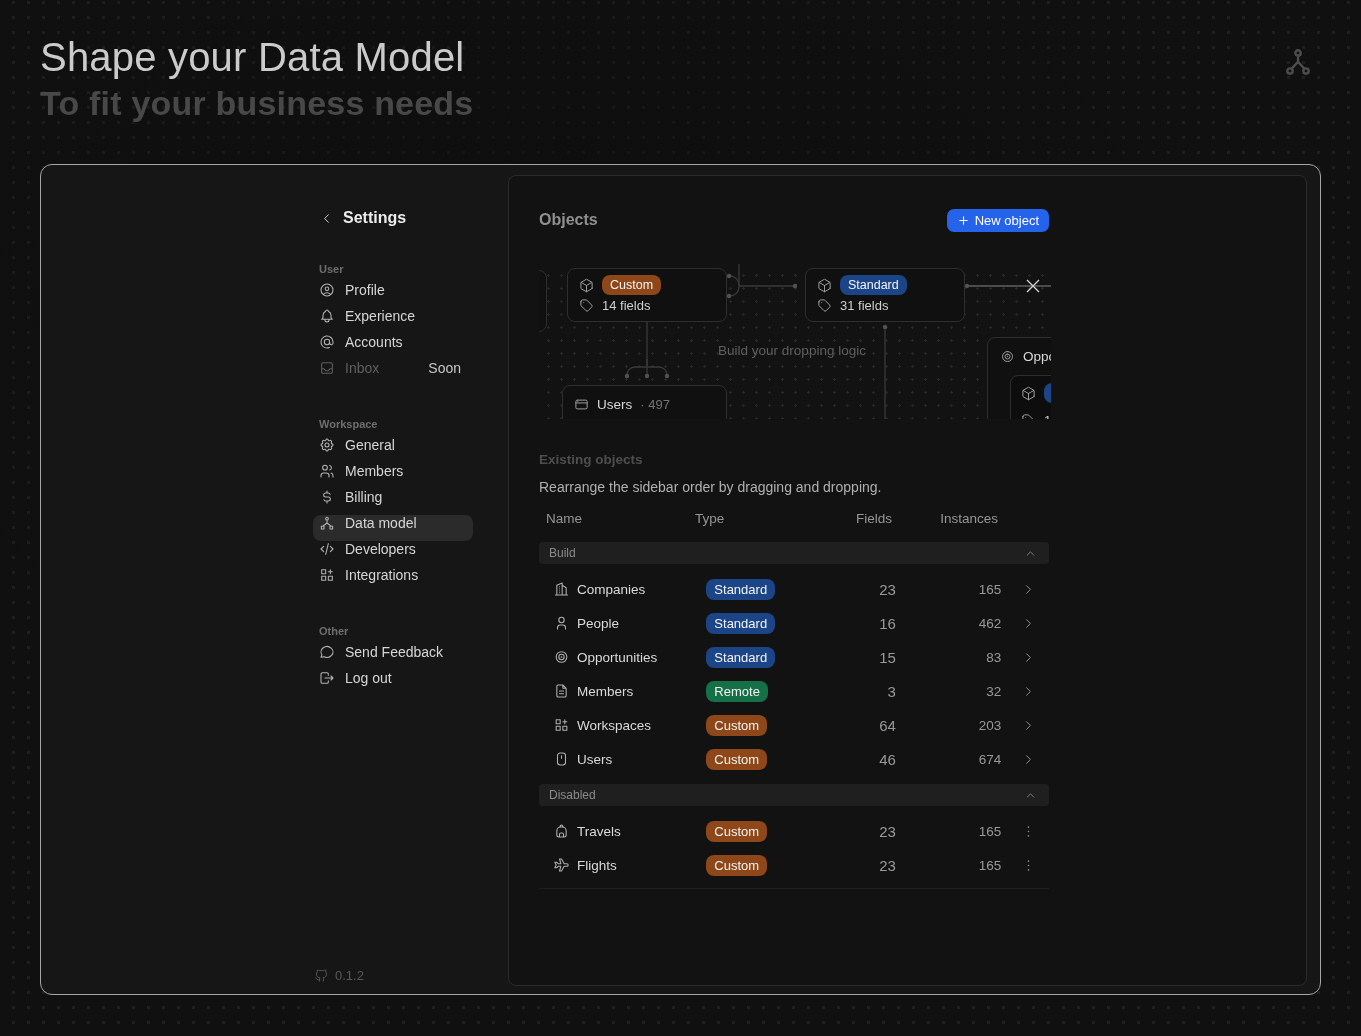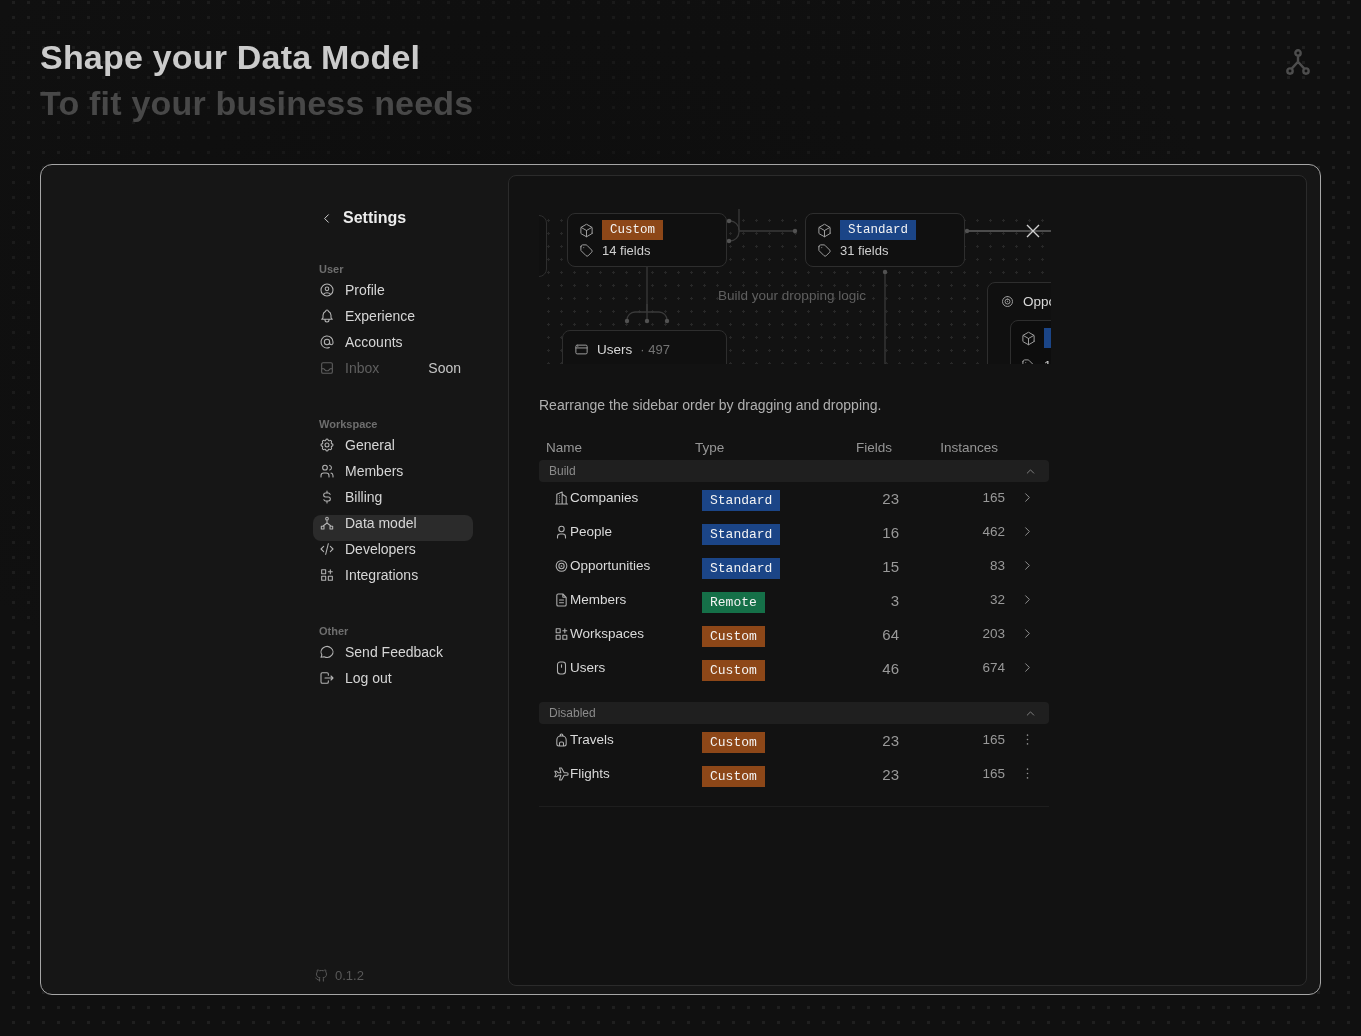--- a/index.html
+++ b/index.html
@@ -8,21 +8,21 @@
 
   .page { position:relative; width:1361px; height:1036px;
     background-color:#101010;
     background-image:radial-gradient(#1f1f1f 1.5px, transparent 1.6px);
     background-size:15px 15px; background-position:6px 10px; }
   .vignette { position:absolute; inset:0; pointer-events:none;
     background:radial-gradient(1000px 680px at 40% 30%, rgba(13,13,13,.8), rgba(13,13,13,0) 72%); }
 
   
   .hero { position:absolute; left:40px; top:34px; z-index:2; }
-  .hero h1 { font-size:34px; line-height:46px; font-weight:700; letter-spacing:.2px; color:#cbcbcb; }
+  .hero h1 { font-size:40px; line-height:46px; font-weight:400; letter-spacing:.2px; color:#cbcbcb; }
   .hero h2 { font-size:34px; line-height:46px; font-weight:700; letter-spacing:.2px; color:#484848; }
   .hero-icon { position:absolute; left:1282px; top:46px; width:32px; height:32px; color:#4d4d4d; z-index:2; }
 
   
   .card { position:absolute; left:40px; top:164px; width:1281px; height:831px; z-index:2;
     background:#161616; border:1px solid #a6a6a6; border-radius:12px; }
 
   
   .sidebar { position:absolute; left:272px; top:0; width:160px; height:100%; }
   .sb-header { display:flex; align-items:center; gap:9px; margin-top:40px; padding-left:6px; height:26px; cursor:pointer; }
@@ -63,41 +63,41 @@
   .dname { font-size:13.5px; font-weight:500; color:#d8d8d8; white-space:nowrap; }
   .dcount { font-size:13px; color:#737373; white-space:nowrap; }
   .n-users { left:23px; top:121px; width:165px; height:44px; padding:8px 11px; }
   .n-opps { left:448px; top:73px; width:160px; height:100px; padding:8px 0 0 12px; }
   .dinner { margin-top:9px; margin-left:10px; width:150px; border:1px solid #2e2e2e; background:#0d0d0d; border-radius:8px;
     padding:7px 10px; display:flex; flex-direction:column; gap:7px; }
   .sliver { left:-30px; top:6px; width:38px; height:62px; }
   .dcaption { position:absolute; left:163px; top:79px; width:180px; text-align:center; font-size:13.5px; color:#5f5f5f; }
 
   
-  .badge { height:20px; padding:0 8px; border-radius:0; font-size:12.5px; display:inline-flex; align-items:center; color:#f4f4f4; white-space:nowrap;font-family:Liberation Mono, monospace; }
+  .badge { height:20px; padding:0 8px; border-radius:8px; font-size:12.5px; display:inline-flex; align-items:center; color:#f4f4f4; white-space:nowrap; }
   .badge.standard { background:var(--badge-standard,#1b4587); }
   .badge.remote { background:var(--badge-remote,#157048); }
   .badge.custom { background:var(--badge-custom,#8d4718); }
 
   
   .existing { margin-top:33px; }
   .ex-title { font-size:13.5px; font-weight:700; color:#4e4e4e; height:18px; }
   .ex-sub { margin-top:9px; font-size:14px; color:#b0b0b0; height:18px; }
-  .thead { display:flex; align-items:flex-end; height:26px; margin-top:14px; font-size:13.5px; color:#969696; }
+  .thead { display:flex; align-items:flex-start; height:26px; margin-top:14px; font-size:13.5px; color:#969696; }
   .thead .h-name { width:156px; padding-left:7px; }
   .thead .h-type { width:137px; }
   .thead .h-fields { width:60px; text-align:right; }
   .thead .h-inst { width:106px; text-align:right; }
   .thead .h-action { width:44px; }
   .tgroup { display:flex; align-items:center; justify-content:space-between; height:22px; margin:8px 0;
     background:#1f1f1f; border-radius:4px; padding:0 12px 0 10px; font-size:12px; color:#8b8b8b; cursor:pointer; }
   .tgroup:first-child { margin-top:5px; }
   .tgroup .icn { width:13px; height:13px; color:#8b8b8b; }
   #table-body { border-bottom:1px solid #1e1e1e; padding-bottom:6px; }
-  .trow { display:flex; align-items:flex-start; height:34px; cursor:pointer; }
+  .trow { display:flex; align-items:center; height:34px; cursor:pointer;gap:7px; }
   .trow .c-icon { width:17px; height:16px; margin-left:14px; color:#b0b0b0; flex:none; }
   .trow .c-name { width:132px; padding-left:0; margin-left:0; font-size:13.5px; color:#dadada; }
   .trow .c-icon + .c-name { margin-left:0; }
   .trow .c-name { margin-left:0; }
   .trow .c-type { width:137px; display:flex; }
   .trow .badge { height:21px; font-size:13px; }
   .trow .c-fields { width:60px; text-align:right; font-size:15px; color:#999; }
   .trow .c-inst { width:106px; text-align:right; font-size:13.5px; color:#999; }
   .trow .c-action { width:44px; display:flex; justify-content:center; color:#8f8f8f; }
   .trow .c-action .ic { width:15px; height:15px; }
@@ -244,20 +244,31 @@
             <svg viewBox="0 0 24 24" fill="none" stroke="currentColor" stroke-width="1.6" stroke-linecap="round" stroke-linejoin="round">
               <path d="M9 19c-4.3 1.4-4.3-2.5-6-3m12 5v-3.5c0-1 .1-1.4-.5-2c2.8-.3 5.5-1.4 5.5-6a4.6 4.6 0 0 0-1.3-3.2a4.2 4.2 0 0 0-.1-3.2s-1.1-.3-3.5 1.3a12.3 12.3 0 0 0-6.2 0C6.5 2.8 5.4 3.1 5.4 3.1a4.2 4.2 0 0 0-.1 3.2A4.6 4.6 0 0 0 4 9.5c0 4.6 2.7 5.7 5.5 6c-.6.6-.6 1.2-.5 2V21"></path>
             </svg>
           </span>
         <span class="v">0.1.2</span>
       </div>
     </nav>
 
     <section class="panel">
       <div class="panel-inner">
+        <div class="panel-head">
+          <div class="panel-title">Objects</div>
+          <button class="btn-new">
+            <span class="icn">
+                <svg viewBox="0 0 24 24" fill="none" stroke="currentColor" stroke-width="2" stroke-linecap="round" stroke-linejoin="round">
+                  <path d="M12 5v14M5 12h14"></path>
+                </svg>
+              </span>
+            <span>New object</span>
+          </button>
+        </div>
 
         <div class="diagram">
           <svg class="wires" viewBox="0 0 512 155">
             <g stroke="#3a3a3a" fill="none" stroke-width="1.3">
               <path d="M200 21V0"></path>
               <path d="M190 12h1a9 9 0 0 1 9 9v2a9 9 0 0 1-9 9h-1"></path>
               <path d="M200 22H256"></path>
               <path d="M108 58v45"></path>
               <path d="M108 95v17"></path>
               <path d="M88 112v-1a8 8 0 0 1 8-8h24a8 8 0 0 1 8 8v1"></path>
@@ -355,20 +366,21 @@
                       <path d="M7.5 7.5v.01M3 6v5.17a2 2 0 0 0 .59 1.42l7.7 7.7a2.4 2.4 0 0 0 3.42 0l5.58-5.58a2.4 2.4 0 0 0 0-3.42l-7.7-7.7A2 2 0 0 0 11.17 3H6a3 3 0 0 0-3 3z"></path>
                     </svg>
                   </span>
                 <span class="dtext">12 fields</span>
               </div>
             </div>
           </div>
         </div>
 
         <div class="existing">
+          <div class="ex-title">Existing objects</div>
           <div class="ex-sub">Rearrange the sidebar order by dragging and dropping.</div>
           <div class="thead">
             <span class="h-name">Name</span>
             <span class="h-type">Type</span>
             <span class="h-fields">Fields</span>
             <span class="h-inst">Instances</span>
             <span class="h-action"></span>
           </div>
           <div id="table-body">
               <div class="tgroup">

